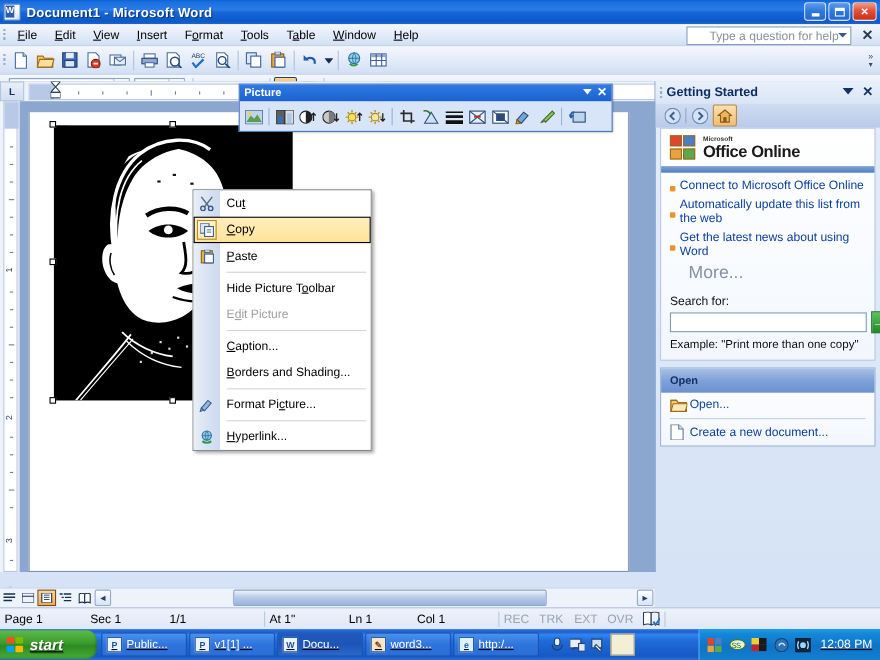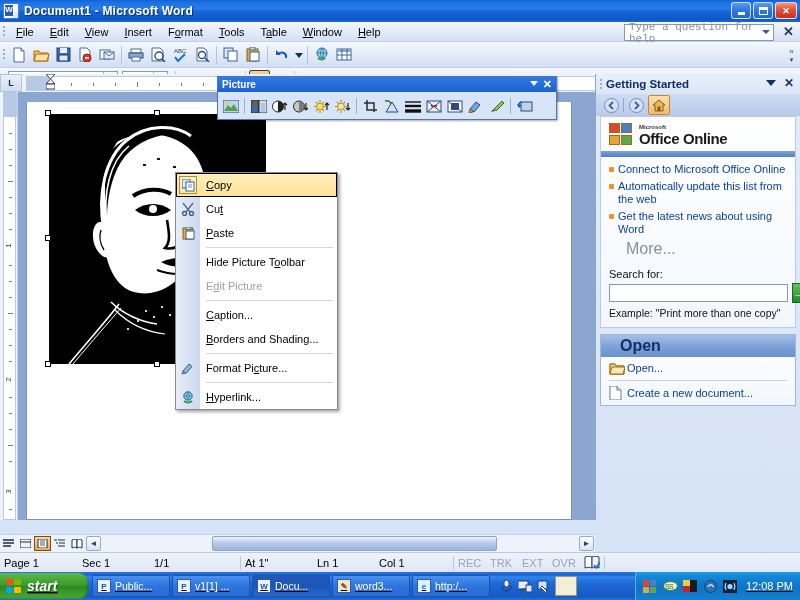--- a/index.html
+++ b/index.html
@@ -50,21 +50,21 @@
     display:flex; align-items:center; position:relative; border-bottom:1px solid #c3d3ea;
   }
   .grip { width:8px; height:16px; display:flex; align-items:center; justify-content:center; flex:0 0 auto;}
   .grip i { display:block;width:2px;height:11px;
     background:repeating-linear-gradient(180deg,#9aaec9 0 2px,transparent 2px 4px); }
   .menu-item { padding:2px 8px; color:#000; font-size:11px; cursor:default; }
   .menu-item u { text-decoration:underline; }
   .help-box {
     position:absolute; right:26px; top:2px; width:150px; height:17px;
     background:#fff; border:1px solid #7f9db9; display:flex; align-items:center;
-    padding-left:4px; color:#8a9099; font-size:11px;font-family:Liberation Mono, monospace;
+    padding-left:20px; color:#8a9099; font-size:11px;
   }
   .help-arrow { position:absolute; right:3px; top:5px; width:0;height:0;
     border-left:4px solid transparent;border-right:4px solid transparent;border-top:4px solid #3b5a86;}
   .menubar-close { position:absolute; right:6px; top:3px; color:#2b3a50; font-size:13px; font-weight:bold; line-height:13px;}
 
   
   .toolbar {
     height:26px; background:linear-gradient(180deg,#f5f7fc 0%,#e5edf9 45%,#d2dff4 100%);
     display:flex; align-items:center; border-bottom:1px solid #bfd0e8; position:relative;
   }
@@ -197,36 +197,36 @@
   .tp-nav .nb.home { background:linear-gradient(180deg,#fbe0b0,#f0bd72); border:1px solid #c08a3c; border-radius:2px;}
   .tp-body { position:absolute; left:4px; right:4px; top:42px; bottom:4px; }
   .tp-card { background:linear-gradient(180deg,#ffffff 0%,#f3f7fd 100%); border:1px solid #b9cbe6; margin-bottom:6px;}
   .oo-logo { display:flex; align-items:center; padding:6px 8px 2px 8px; }
   .oo-sq { width:26px;height:24px;margin-right:4px; position:relative; }
   .oo-sq i { position:absolute; width:11px;height:10px; border:1px solid #9a6b1a;}
   .oo-text { font-size:15px; font-weight:bold; color:#1a1a1a; letter-spacing:-0.4px; }
   .oo-ms { font-size:6px; color:#333; display:block; line-height:6px; font-weight:bold;}
   .oo-bar { height:6px; background:linear-gradient(180deg,#7fa5d8,#4f7ec0); margin:2px 0 0 0;}
   .tp-list { padding:6px 6px 6px 8px; }
-  .tp-li { display:flex; margin-bottom:4px; }
+  .tp-li { display:flex; margin-bottom:4px;align-items:center; }
   .tp-bullet { width:9px; flex:0 0 9px; margin-top:4px; }
   .tp-bullet i { display:block; width:5px;height:5px;background:#f0922a; border-radius:1px; }
   .tp-link { color:#0b3f9c; font-size:11px; line-height:13px; }
   .tp-more { color:#8590a2; font-size:16px; padding-left:17px; }
   .tp-search { padding:4px 8px 8px 8px; }
   .tp-search-label { font-size:11px; color:#111; margin-bottom:3px;}
   .tp-search-row { display:flex; align-items:center; gap:4px;}
   .tp-input { flex:1; height:18px; border:1px solid #7f9db9; background:#fff; }
   .tp-go { width:22px;height:20px; background:linear-gradient(180deg,#63c063,#1f8a26);
            border:1px solid #116b18; display:flex;align-items:center;justify-content:center;
            color:#fff; font-size:12px; font-weight:bold;}
   .tp-example { font-size:10.5px; color:#111; margin-top:4px;}
   .tp-section-head { background:linear-gradient(180deg,#a8c0e6 0%,#7c9fd6 55%,#6b91cf 100%);
-      height:22px; display:flex; align-items:center; padding-left:19px;
-      font-size:16px; font-weight:bold; color:#12306a; }
+      height:22px; display:flex; align-items:center; padding-left:8px;
+      font-size:10px; font-weight:bold; color:#12306a; }
   .tp-open-row { display:flex; align-items:center; padding:5px 8px; }
   .tp-open-row .i { width:18px; flex:0 0 18px; font-size:12px; }
   .tp-divider { height:1px; background:#c3d2e8; margin:0 8px;}
 
   
   #taskbar {
     position:absolute; left:0; bottom:0; width:800px; height:28px;
     background:linear-gradient(180deg,#2b78e4 0%,#205fd0 9%,#2f86f0 18%,#1f6ad9 38%,#1759c4 88%,#2a6fd6 100%);
     display:flex; align-items:center;text-decoration:underline;
   }
@@ -795,40 +795,40 @@
             <path d="M5 2C2 2 1 5 2 7" fill="none" stroke="#1e5fa8" stroke-width="1.6"></path>
             <path d="M0 4l2 4 3-3z" fill="#1e5fa8"></path>
           </svg>
       </div>
     </div>
   </div>
 
   <div id="ctxmenu">
     <div class="gutter"></div>
 
+    <div class="ctx-item">
+      <span class="ico">
+        <svg width="14" height="14" viewBox="0 0 14 14">
+            <path d="M2 1l7 9M12 1L5 10" stroke="#5a6a80" stroke-width="1.3" fill="none"></path>
+            <circle cx="3.5" cy="11.5" r="2" fill="none" stroke="#3b5a86" stroke-width="1.3"></circle>
+            <circle cx="10.5" cy="11.5" r="2" fill="none" stroke="#3b5a86" stroke-width="1.3"></circle>
+          </svg>
+      </span>
+      <span>Cu<u>t</u></span>
+    </div>
+
     <div class="ctx-item selected">
       <span class="ico">
         <svg width="13" height="13" viewBox="0 0 13 13">
             <rect x="0" y="0" width="8" height="9" fill="#dbe7f7" stroke="#39608f"></rect>
             <rect x="4" y="3" width="8" height="9" fill="#fff" stroke="#39608f"></rect>
             <path d="M6 6h4M6 8h4" stroke="#6f8db5"></path>
           </svg>
       </span>
       <span><u>C</u>opy</span>
-    </div>
-
-    <div class="ctx-item">
-      <span class="ico">
-        <svg width="14" height="14" viewBox="0 0 14 14">
-            <path d="M2 1l7 9M12 1L5 10" stroke="#5a6a80" stroke-width="1.3" fill="none"></path>
-            <circle cx="3.5" cy="11.5" r="2" fill="none" stroke="#3b5a86" stroke-width="1.3"></circle>
-            <circle cx="10.5" cy="11.5" r="2" fill="none" stroke="#3b5a86" stroke-width="1.3"></circle>
-          </svg>
-      </span>
-      <span>Cu<u>t</u></span>
     </div>
 
     <div class="ctx-item">
       <span class="ico">
         <svg width="13" height="13" viewBox="0 0 13 13">
             <rect x="1" y="1" width="10" height="11" fill="#e3b14f" stroke="#8a5c10"></rect>
             <rect x="4" y="0" width="5" height="2.6" fill="#ccd6e4" stroke="#5b6d85"></rect>
             <rect x="4" y="4" width="8" height="8" fill="#fff" stroke="#39608f"></rect>
           </svg>
       </span>

